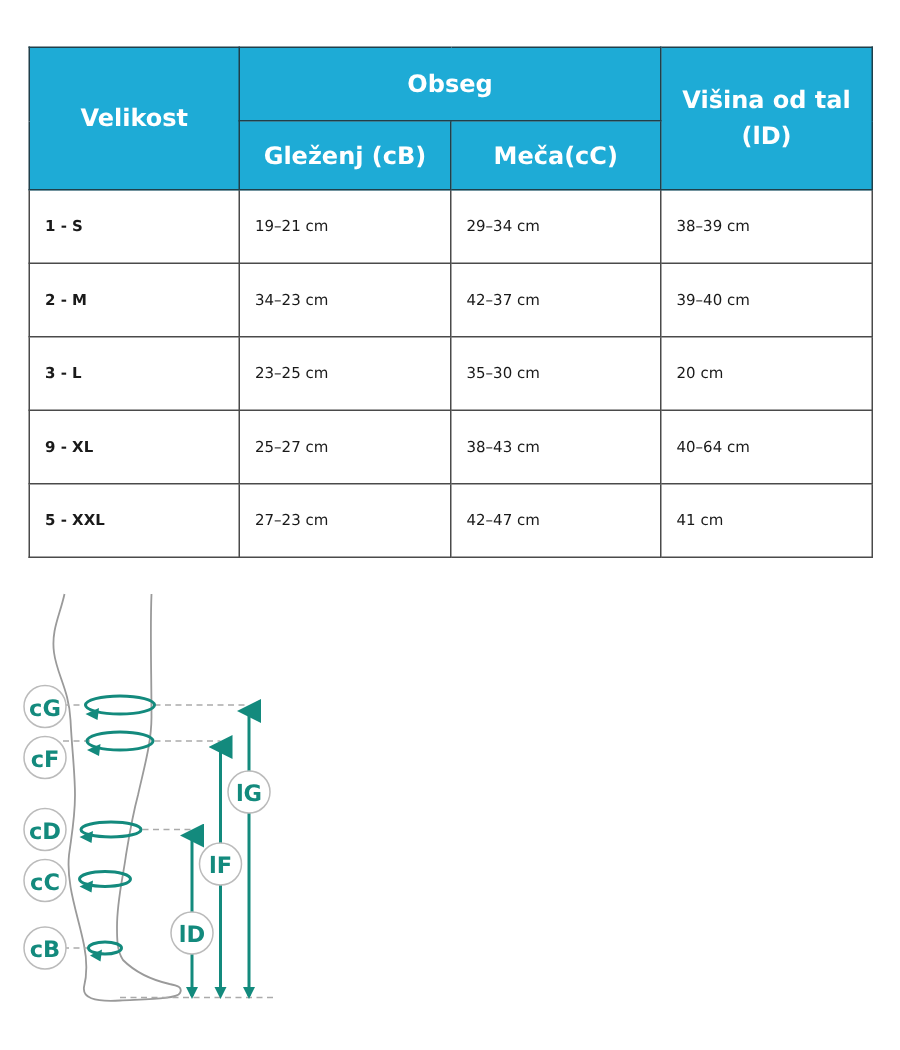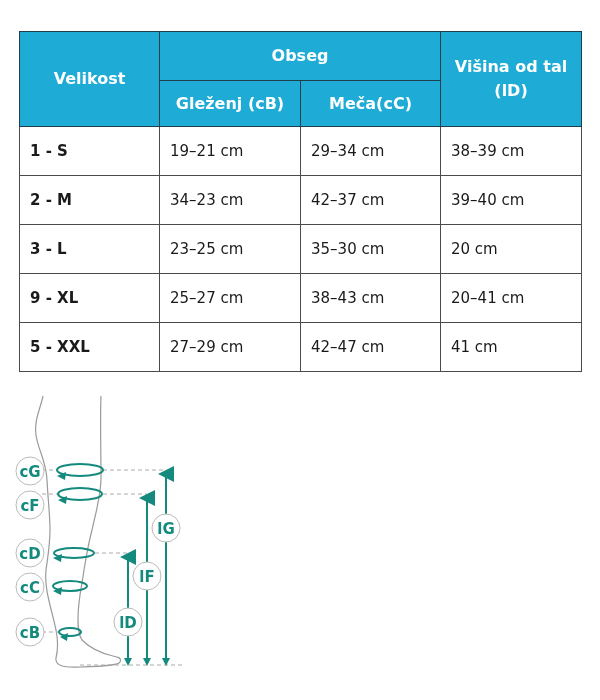--- a/index.html
+++ b/index.html
@@ -11,21 +11,21 @@
   }
   .size-table th, .size-table td { border: 1.5px solid #4a4a4a; }
   .size-table th {
     background: #1eabd6; color: #ffffff; font-weight: bold; font-size: 16px;
     text-align: center; vertical-align: middle; padding: 0 8px; line-height: 24px;
     border-color: #1f3f4a;
   }
   .size-table thead tr.h1 th { height: 48px; }
   .size-table thead tr.h2 th { height: 45px; }
   .size-table td {
-    height: 48px; font-size: 15px; color: #1a1a1a; padding: 0 12px 0 10px;
+    height: 48px; font-size: 10px; color: #1a1a1a; padding: 0 12px 0 10px;
     vertical-align: middle; background: #fff;
   }
   .size-table td.size { font-weight: bold; }
   col.c1 { width: 140px; } col.c2 { width: 141px; } col.c3 { width: 140px; } col.c4 { width: 141px; }
   .diagram { position: absolute; left: 0; top: 390px; width: 200px; height: 290px; }
   .diagram text { font-family: "DejaVu Sans", "Liberation Sans", sans-serif; font-weight: bold;
                   fill: #138a7d; }
 </style>
 </head>
 <body>
@@ -64,25 +64,25 @@
     <tr>
       <td class="size">3 - L</td>
       <td>23–25 cm</td>
       <td>35–30 cm</td>
       <td>20 cm</td>
     </tr>
     <tr>
       <td class="size">9 - XL</td>
       <td>25–27 cm</td>
       <td>38–43 cm</td>
-      <td>20–41 cm</td>
+      <td>40–64 cm</td>
     </tr>
     <tr>
       <td class="size">5 - XXL</td>
-      <td>27–29 cm</td>
+      <td>27–23 cm</td>
       <td>42–47 cm</td>
       <td>41 cm</td>
     </tr>
   </tbody>
 </table>
 
 <svg class="diagram" viewBox="0 0 200 290" width="200" height="290">
   <defs>
     <marker id="arrowUp" markerWidth="8" markerHeight="8" refX="4" refY="4" orient="auto">
       <path d="M0,8 L4,0 L8,8 Z" fill="#138a7d"></path>

